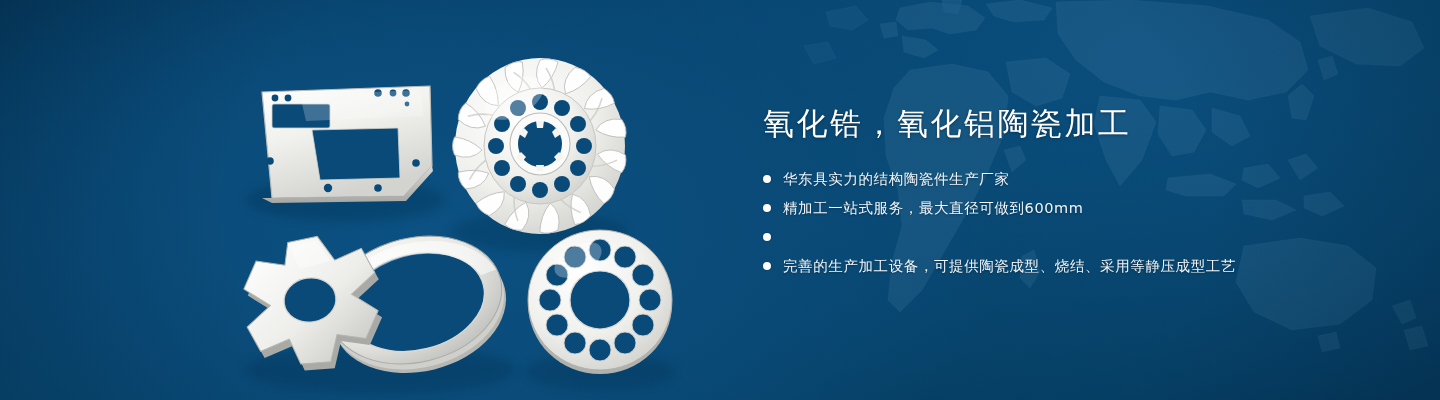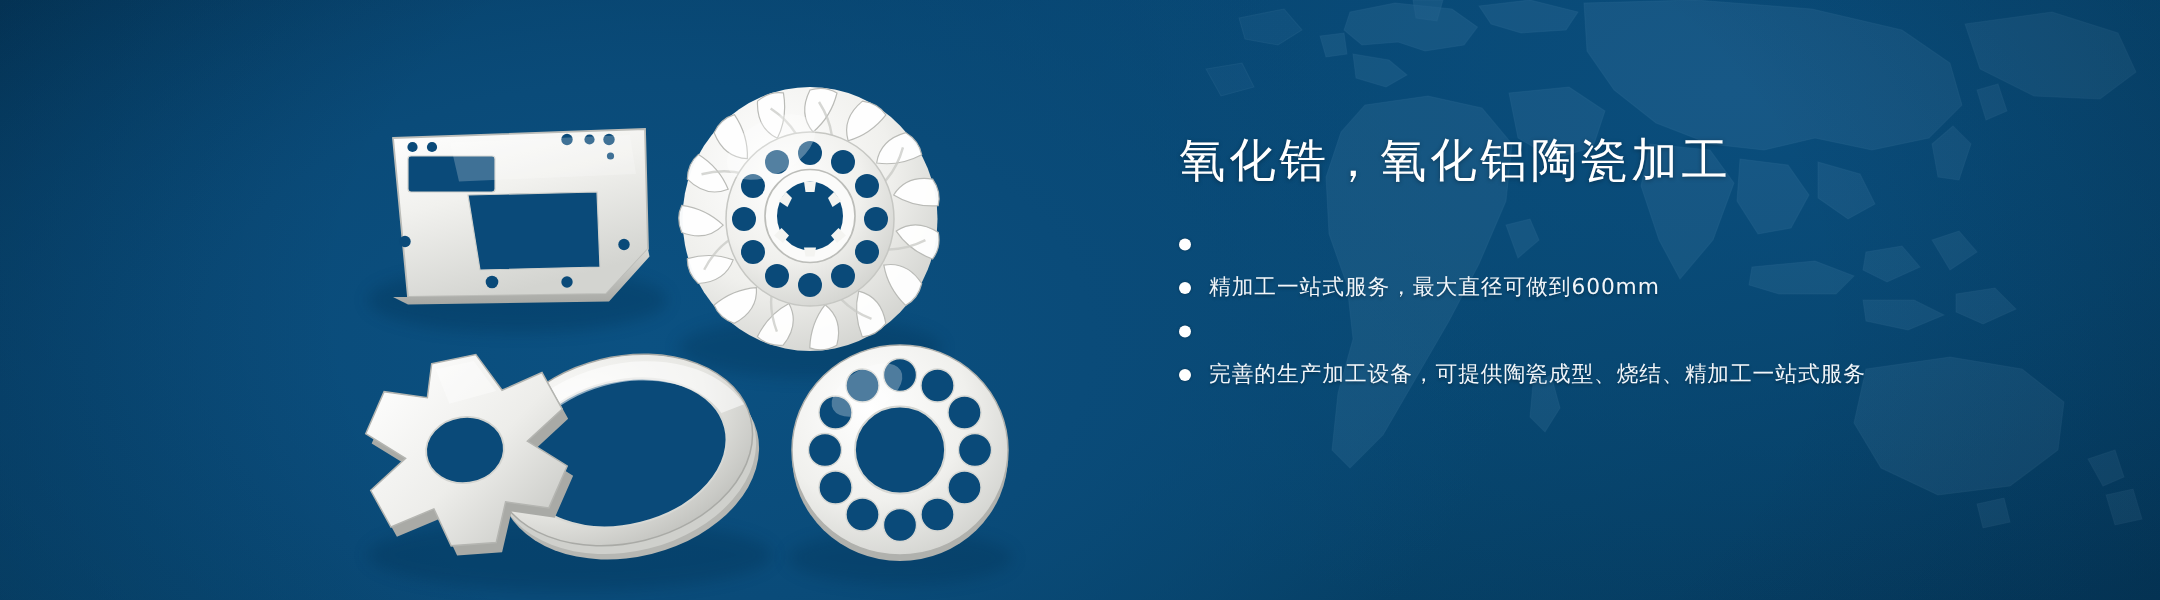--- a/index.html
+++ b/index.html
@@ -28,21 +28,21 @@
       radial-gradient(ellipse 1100px 700px at 50% 50%, rgba(0,0,0,0) 45%, rgba(1,26,46,0.45) 100%);
   }
   .bg-map { position:absolute; inset:0; opacity:0.16; }
   .bg-map svg { width:100%; height:100%; display:block; }
 
   
   .products { position:absolute; left:0; top:0; width:760px; height:400px; }
   .products svg { position:absolute; left:0; top:0; width:760px; height:400px; display:block; }
 
   
-  .copy { position:absolute; left:763px; top:88px; width:640px;margin-left:23px; }
+  .copy { position:absolute; left:763px; top:104px; width:640px; }
   .headline {
     font-size:31px;
     letter-spacing:2.5px;
     color:#ffffff;
     font-weight:400;
     line-height:1.25;
     text-shadow:0 1px 3px rgba(0,0,0,0.35);
     white-space:nowrap;
   }
   .bullets { margin-top:24px; list-style:none; }
@@ -308,28 +308,29 @@
       </g>
     </svg>
   </div>
 
   <div class="copy">
     <div class="headline">氧化锆，氧化铝陶瓷加工</div>
 
     <ul class="bullets">
       <li class="bullet">
         <span class="dot"></span>
+        <span class="btext">华东具实力的结构陶瓷件生产厂家</span>
       </li>
       <li class="bullet">
         <span class="dot"></span>
         <span class="btext">精加工一站式服务，最大直径可做到600mm</span>
       </li>
       <li class="bullet">
         <span class="dot"></span>
       </li>
       <li class="bullet">
         <span class="dot"></span>
-        <span class="btext">完善的生产加工设备，可提供陶瓷成型、烧结、精加工一站式服务</span>
+        <span class="btext">完善的生产加工设备，可提供陶瓷成型、烧结、采用等静压成型工艺</span>
       </li>
     </ul>
   </div>
 
 </div>
 
 </body></html>

